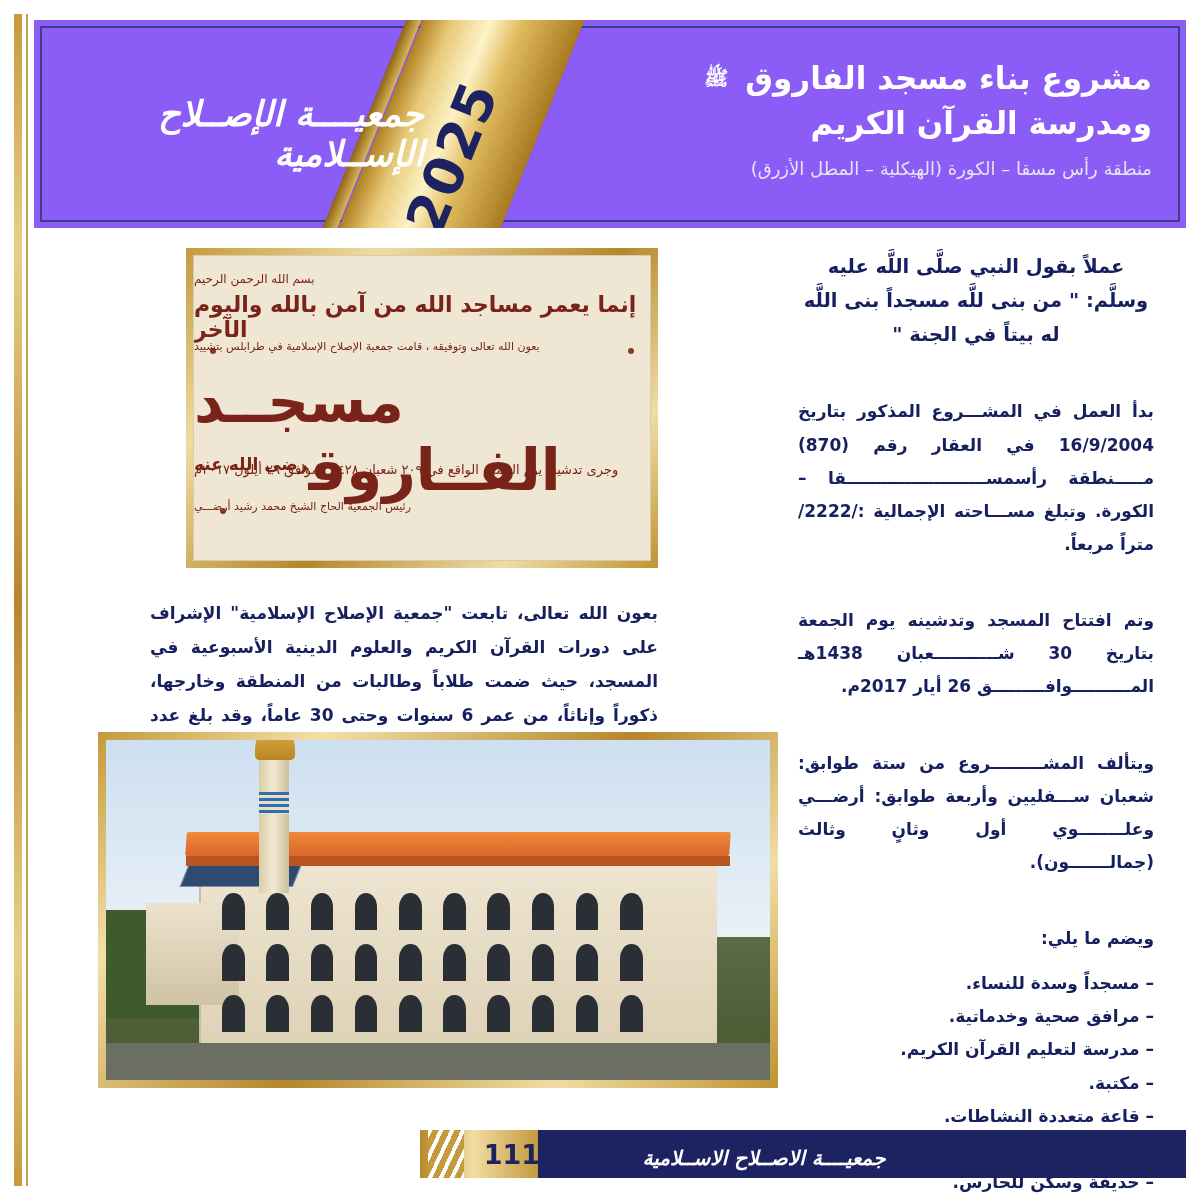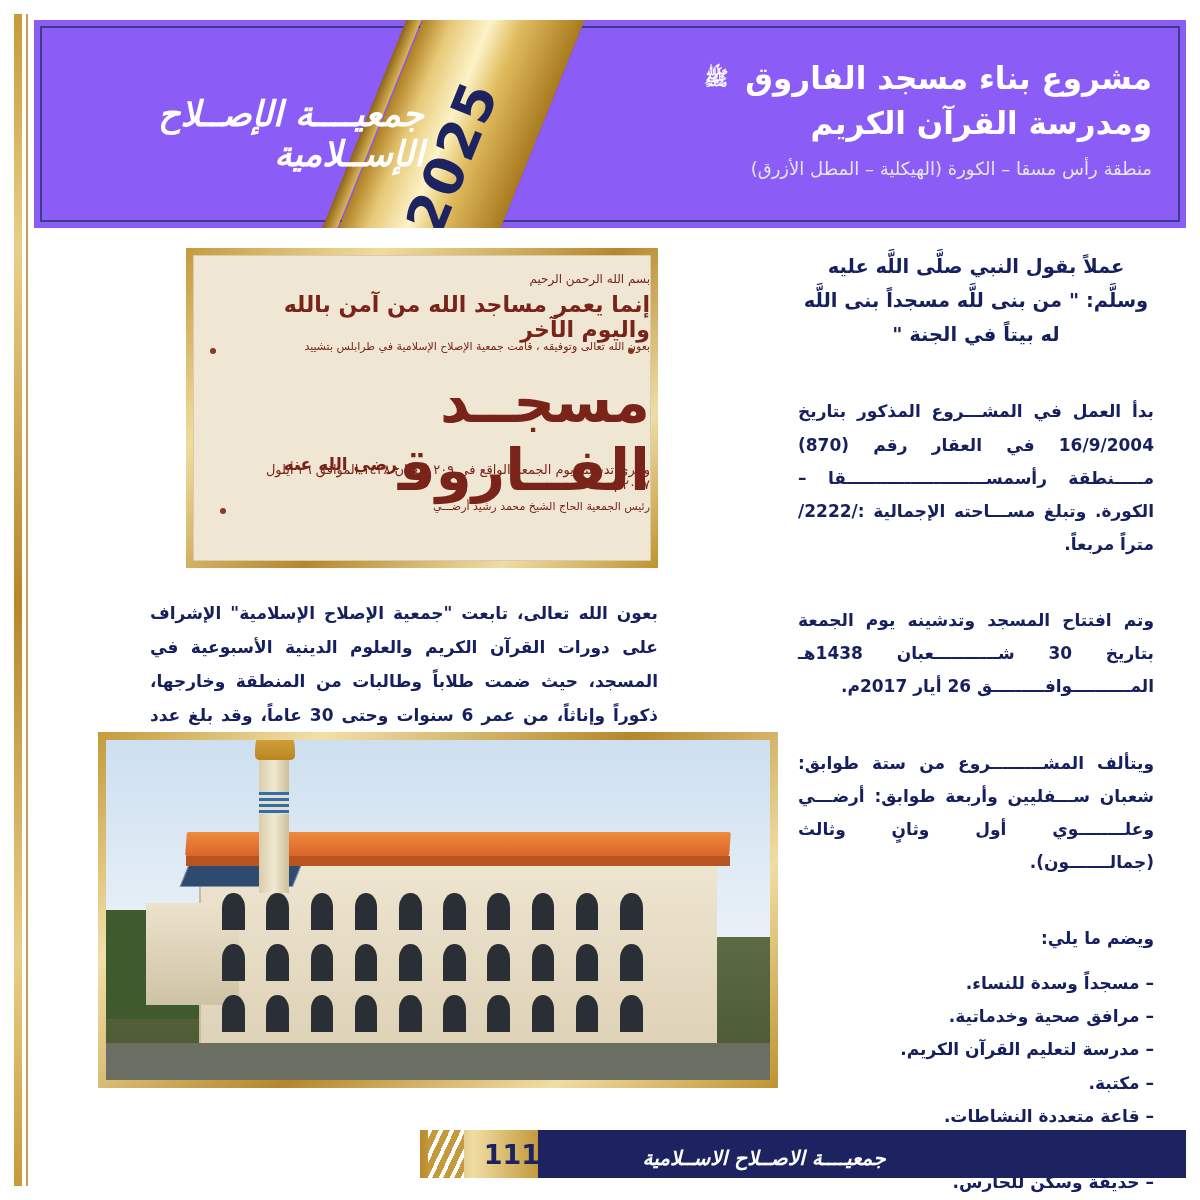--- a/index.html
+++ b/index.html
@@ -155,24 +155,23 @@
   .plaque {
     width: 100%; height: 100%;
     background: #efe7d4;
     position: relative;
     overflow: hidden;
     border: 1px solid #d8ccae;
   }
   .plaque .calig {
     position: absolute;
     width: 100%;
-    text-align: right;
+    text-align: left;
     color: #7a2318;
     direction: rtl;
-    padding-left: 37px;
   }
   .calig-basmala { top: 16px; font-size: 12px; color: #8a3a22; }
   .calig-ayah { top: 36px; font-size: 22px; color: #6e2013; font-weight: bold; letter-spacing: -1px; }
   .calig-line2 { top: 84px; font-size: 11px; color: #3c3a36; }
   .calig-main { top: 112px; font-size: 58px; color: #8d2d12; font-weight: bold; letter-spacing: -2px; }
   .calig-main small { font-size: 17px; vertical-align: super; }
   .calig-date { top: 206px; font-size: 13px; color: #2f2d2a; }
   .calig-sign { top: 244px; font-size: 11px; color: #8a3a22; }
   .plaque-dot {
     position: absolute; width: 6px; height: 6px; border-radius: 50%;

